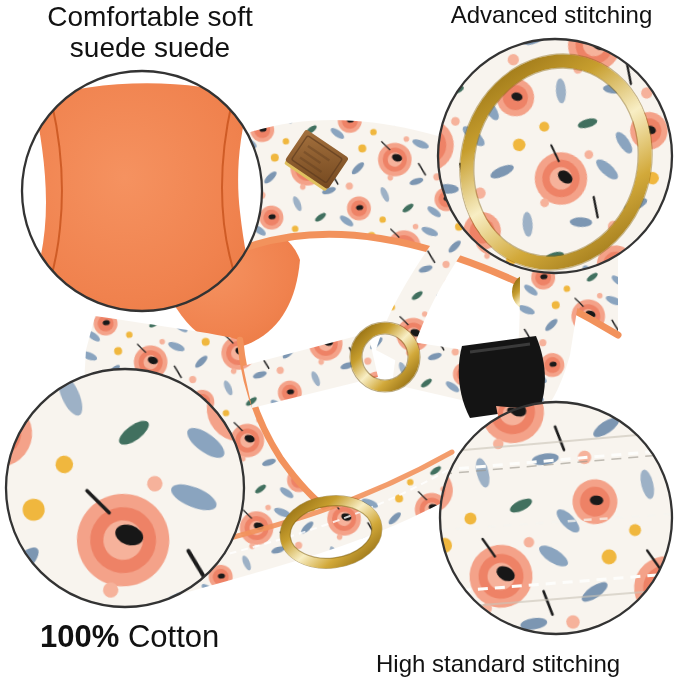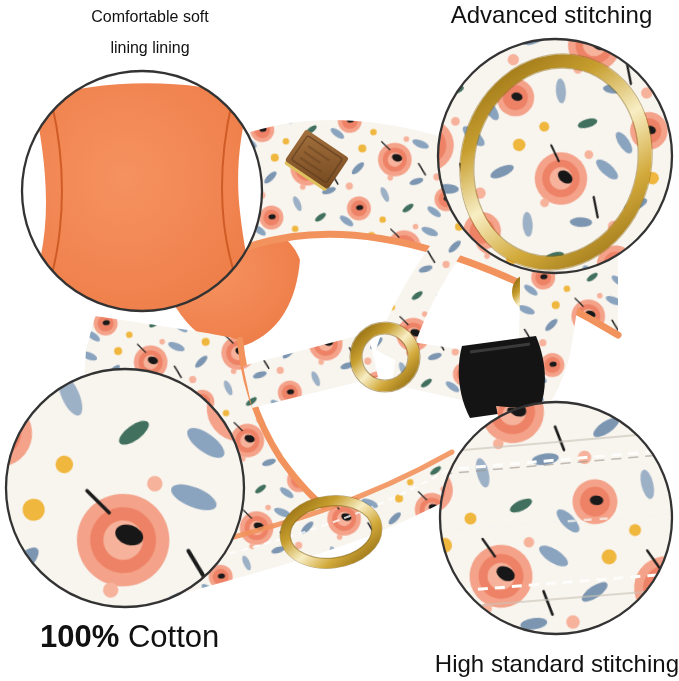--- a/index.html
+++ b/index.html
@@ -4,25 +4,25 @@
 <style>
   html,body{margin:0;padding:0;background:#fff;}
   .stage{
     position:relative;width:679px;height:681px;overflow:hidden;
     background:var(--bg,#ffffff);
     font-family:"Liberation Sans", sans-serif;
     color:var(--text,#111);
   }
   .scene{position:absolute;left:0;top:0;}
   .lbl{position:absolute;color:var(--text,#111);}
-  .lbl-tl{left:0;top:1px;width:300px;text-align:center;font-size:16px;line-height:31px;font-weight:400;}
+  .lbl-tl{left:0;top:1px;width:300px;text-align:center;font-size:28px;line-height:31px;font-weight:400;}
   .lbl-tr{left:424px;top:1px;width:255px;text-align:center;font-size:24px;line-height:28px;}
   .lbl-bl{left:40px;top:620px;font-size:31px;line-height:34px;}
   .lbl-bl .hl{font-weight:700;}
-  .lbl-br{left:376px;top:650px;width:303px;text-align:right;font-size:24px;line-height:28px;}
+  .lbl-br{left:376px;top:650px;width:303px;text-align:left;font-size:24px;line-height:28px;}
   .callout-outline{fill:none;stroke:var(--outline,#333);stroke-width:2.3px;}
 </style>
 </head>
 <body>
 
 <div class="stage">
 
   <svg class="scene" width="679" height="681" viewBox="0 0 679 681" aria-hidden="true">
     <defs>
       <g id="tile">
@@ -180,21 +180,21 @@
         <path d="M440,530 L672,514" stroke="#f6f4ef" stroke-width="2.5" stroke-dasharray="8 8" opacity="0.75" fill="none"></path>
         <path d="M444,592 L670,574" stroke="#fdfdfb" stroke-width="3" stroke-dasharray="10 7" fill="none"></path>
         <path d="M446,608 L668,590" stroke="#c9c3b8" stroke-width="2" opacity="0.6" fill="none"></path>
       </g>
       <circle class="callout-outline" cx="556" cy="518" r="116"></circle>
     </g>
   </svg>
 
   <div class="lbl lbl-tl">
     <div>Comfortable soft</div>
-    <div>lining lining</div>
+    <div>suede suede</div>
   </div>
 
   <div class="lbl lbl-tr">
     <span>Advanced stitching</span>
   </div>
 
   <div class="lbl lbl-bl">
     <span class="hl">100%</span><span> Cotton</span>
   </div>
 

